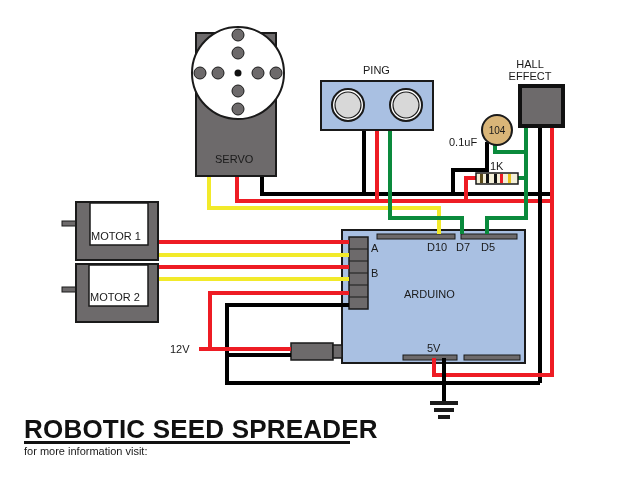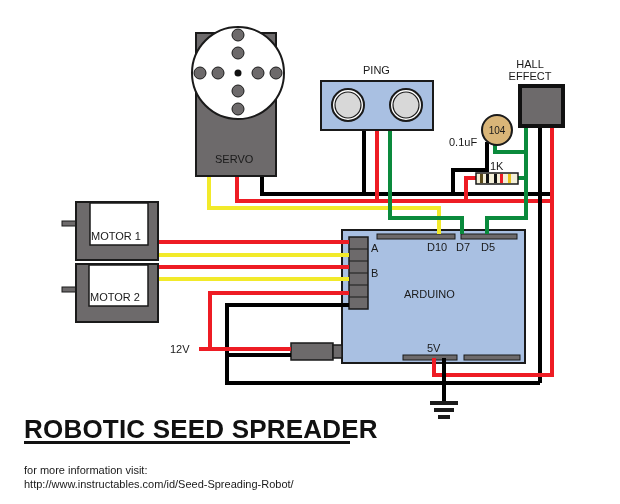--- a/index.html
+++ b/index.html
@@ -1,21 +1,21 @@
 <!DOCTYPE html>
 <html><head>
 <meta charset="utf-8">
 <style>
   html, body { margin: 0; padding: 0; background: #ffffff; }
   body { width: 620px; height: 504px; position: relative; overflow: hidden; font-family: "Liberation Sans", sans-serif; }
   svg { position: absolute; left: 0; top: 0; }
   .lbl { font-family: "Liberation Sans", sans-serif; fill: #1a1a1a; }
   .title { position: absolute; left: 24px; top: 414px; font-family: "Liberation Sans", sans-serif; font-weight: bold; font-size: 26px; color: #111; letter-spacing: 0.2px; }
   .title-rule { position: absolute; left: 24px; top: 441px; width: 326px; height: 3px; background: #111; }
-  .info { position: absolute; left: 24px; top: 463px; font-family: "Liberation Sans", sans-serif; font-size: 11px; color: #1a1a1a; line-height: 14px; }
+  .info { position: absolute; left: 24px; top: 444px; font-family: "Liberation Sans", sans-serif; font-size: 11px; color: #1a1a1a; line-height: 14px; text-align: right; }
 </style>
 </head>
 <body>
 
 <svg width="620" height="504" viewBox="0 0 620 504">
 
   <g>
     <rect x="342" y="230" width="183" height="133" fill="#a9c0e2" stroke="#1a1a1a" stroke-width="2"></rect>
     <rect x="377" y="234" width="78" height="5" fill="#6d6a6b" stroke="#1a1a1a" stroke-width="1"></rect>
     <rect x="461" y="234" width="56" height="5" fill="#6d6a6b" stroke="#1a1a1a" stroke-width="1"></rect>
@@ -145,14 +145,13 @@
     <text class="lbl" x="90" y="301" font-size="11">MOTOR 2</text>
   </g>
 
   <text class="lbl" x="170" y="353" font-size="11">12V</text>
 </svg>
 
 <div class="title">ROBOTIC SEED SPREADER</div>
 <div class="title-rule"></div>
 <div class="info">
   <div>for more information visit:</div>
-  <div>http://www.instructables.com/id/Seed-Spreading-Robot/</div>
 </div>
 
 </body></html>

